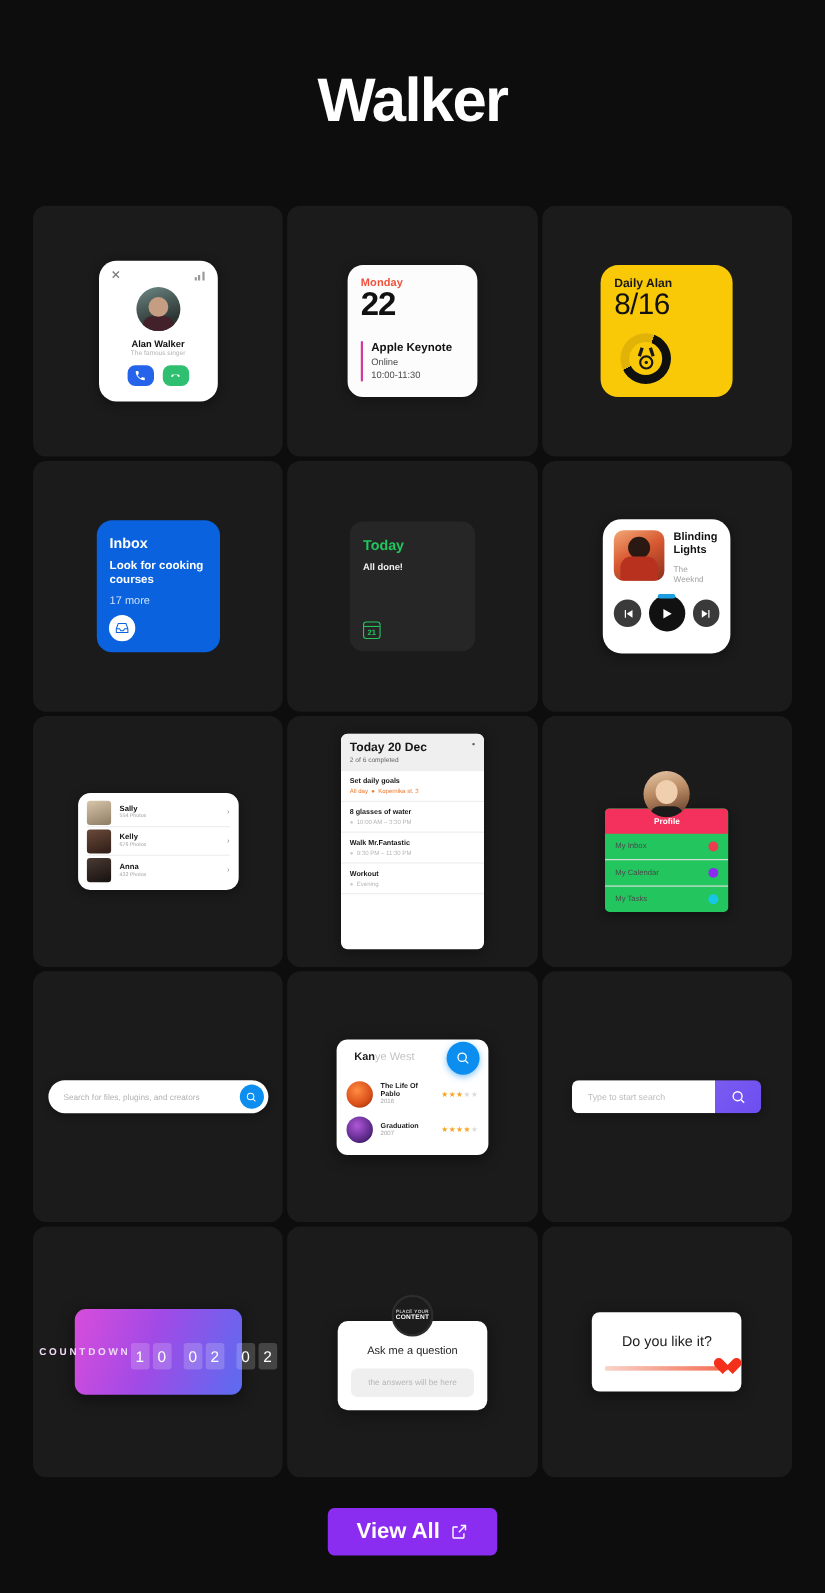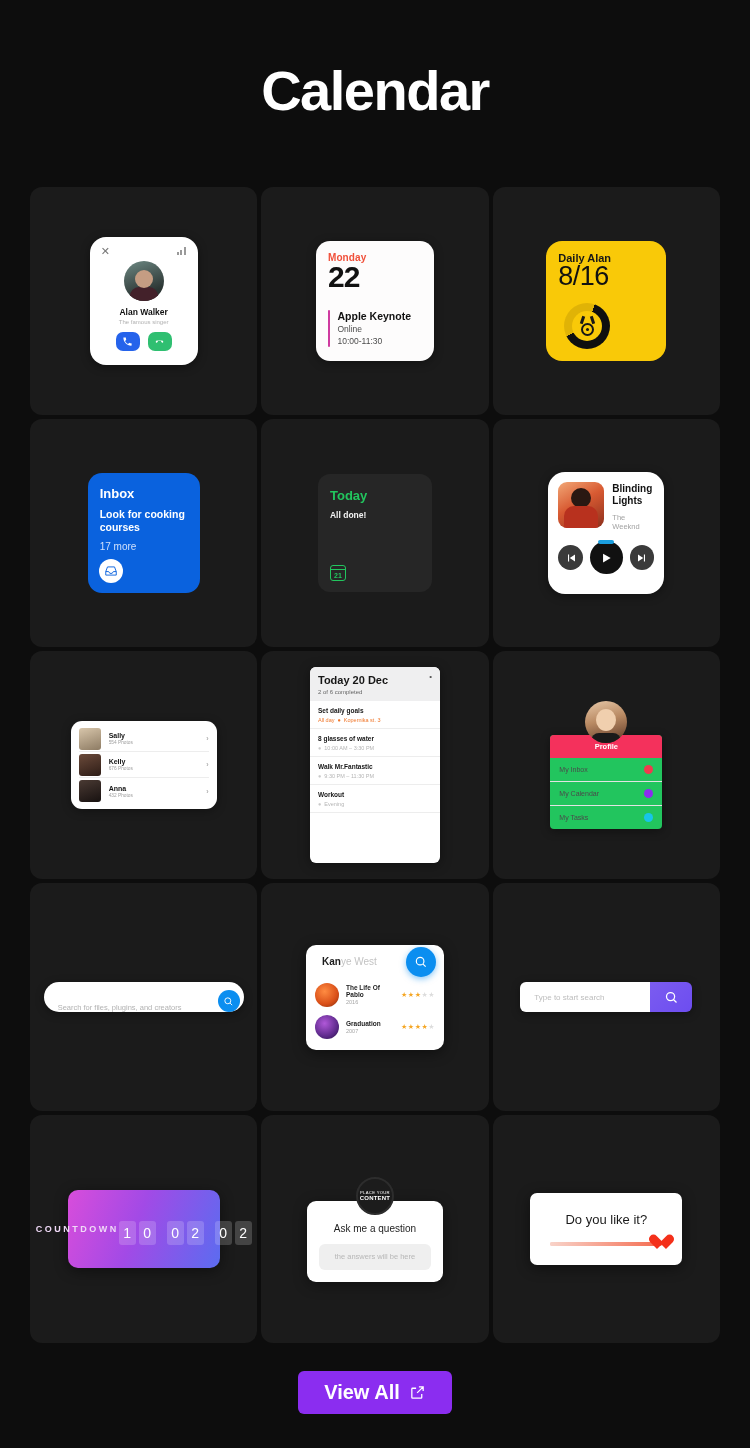--- a/index.html
+++ b/index.html
@@ -174,21 +174,21 @@
   .pm-av::before { content:''; position:absolute; left:6px; bottom:0; width:30px; height:10px; background:#1a1a1a; border-radius:8px 8px 0 0; z-index:3; }
   .pm-card { width: 112px; background:#22c55e; border-radius: 4px; margin-top: -8px; overflow: hidden; box-shadow: 0 2px 10px rgba(0,0,0,.4); }
   .pm-head { background: #f4315c; color:#fff; text-align:center; font-size: 7.5px; font-weight: bold; padding: 7px 0; position: relative; }
   .pm-head::before { content:''; position:absolute; top:-4px; left:50%; margin-left:-4px; border-left:4px solid transparent; border-right:4px solid transparent; border-bottom:4px solid #f4315c; }
   .pm-row { display:flex; align-items:center; justify-content: space-between; padding: 7px 9px; border-bottom: 1px solid #e3e3e3; }
   .pm-row:last-child { border-bottom: none; }
   .pm-l { font-size: 7px; color: #4a4a4a; }
   .pm-b { width: 9px; height: 9px; border-radius: 50%; }
 
   
-  .sb1 { width: 200px; height: 30px; background:#fff; border-radius: 16px; display:flex; align-items:flex-end; padding: 0 4px 0 14px; box-shadow: 0 2px 8px rgba(0,0,0,.35); gap: 20px; }
+  .sb1 { width: 200px; height: 30px; background:#fff; border-radius: 16px; display:flex; align-items:center; padding: 0 4px 0 14px; box-shadow: 0 2px 8px rgba(0,0,0,.35); gap: 20px; }
   .sb1 .ph { flex:1; font-size: 7.5px; color: #b2b2b2; }
   .sb1 .go { width: 22px; height: 22px; border-radius: 50%; background: #0b8ef0; display:flex; align-items:center; justify-content:center; }
   .sb1 .go svg, .sb2 .go svg, .sb3 .go svg { stroke:#fff; fill:none; stroke-width: 2; }
   .sb1 .go svg { width: 11px; height: 11px; }
 
   .sb2 { width: 172px; height: 30px; display:flex; border-radius: 6px; overflow:hidden; box-shadow: 0 2px 8px rgba(0,0,0,.35); }
   .sb2 .fld { flex:1; background:#fff; display:flex; align-items:center; padding-left: 14px; font-size: 8px; color: #bdbdbd; }
   .sb2 .go { width: 42px; background: linear-gradient(135deg,#7b5cf0,#6d4df0); display:flex; align-items:center; justify-content:center; }
   .sb2 .go svg { width: 15px; height: 15px; }
 
@@ -225,21 +225,21 @@
   .ask-av { width: 38px; height: 38px; border-radius: 50%; background: #1c1c1c; border: 2px solid #2d2d2d; color:#fff;
     display:flex; flex-direction:column; align-items:center; justify-content:center; position: relative; z-index:2; }
   .ask-av .l1 { font-size: 4.2px; letter-spacing: .3px; }
   .ask-av .l2 { font-size: 6px; font-weight: bold; letter-spacing: .2px; }
   .ask-card { width: 136px; background:#fff; border-radius: 9px; margin-top: -14px; padding: 22px 12px 12px; box-shadow: 0 3px 14px rgba(0,0,0,.4); }
   .ask-q { text-align:center; font-size: 10px; color: #1d1d1d; }
   .ask-in { margin-top: 10px; height: 26px; background:#efefef; border-radius: 6px; display:flex; align-items:center; justify-content:center;
             font-size: 7.5px; color: #b7b7b7; }
 
   
-  .lk-card { width: 152px; height: 72px; background:#fff; border-radius: 7px; display:flex; flex-direction:column;
+  .lk-card { width: 136px; height: 72px; background:#fff; border-radius: 7px; display:flex; flex-direction:column;
              align-items:center; justify-content:center; box-shadow: 0 3px 14px rgba(0,0,0,.45); }
   .lk-t { font-size: 13px; color: #1a1a1a; }
   .lk-sl { margin-top: 15px; width: 112px; height: 4px; border-radius: 3px; background: #f6cfc6; position: relative; }
   .lk-sl::before { content:''; position:absolute; left:0; top:0; height:100%; width: 100%; border-radius:3px;
                    background: linear-gradient(90deg,#f8d3c9,#f46a4e); }
   .heart { position: absolute; right: -4px; top: -7px; width: 17px; height: 15px; }
   .heart::before, .heart::after { content:''; position:absolute; top:0; width: 9px; height: 14px; background:#f4301a; border-radius: 9px 9px 0 0; }
   .heart::before { left: 8px; transform: rotate(-45deg); transform-origin: 0 100%; }
   .heart::after { left: 8px; transform: rotate(45deg); transform-origin: 100% 100%; }
 
@@ -247,21 +247,21 @@
   .footer { position: absolute; left: 0; right: 0; bottom: 34px; display:flex; justify-content:center; }
   .view-all { background: #8b2df0; color:#fff; font-size: 20px; font-weight: bold; border: none; border-radius: 6px;
               padding: 10px 26px; display:flex; align-items:center; gap: 9px; cursor: pointer; }
   .view-all svg { width: 17px; height: 17px; stroke:#fff; fill:none; stroke-width: 1.8; }
 </style>
 </head>
 <body>
 
 <div class="page">
 
-  <h1 class="page-title">Calendar</h1>
+  <h1 class="page-title">Walker</h1>
 
   <div class="grid">
 
     <div class="cell">
       <div class="call-card">
         <div class="call-top">
           <span class="x-ico">✕</span>
           <span class="sig">
               <i></i>
               <i></i>

